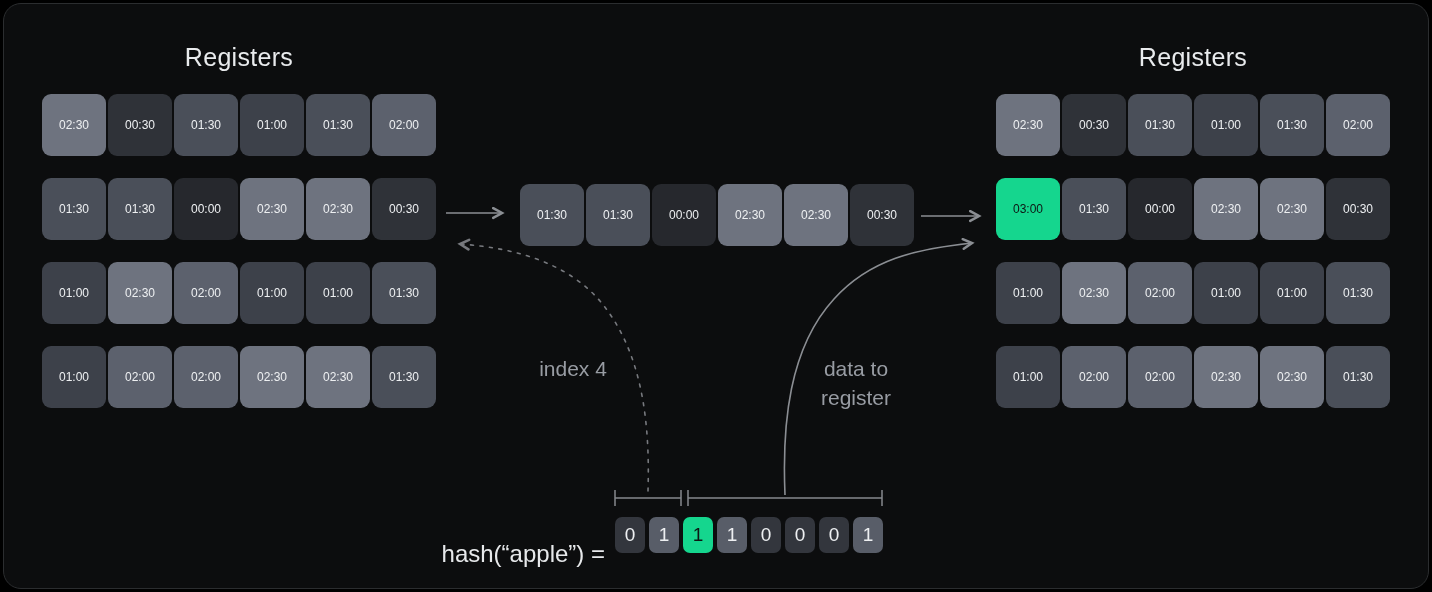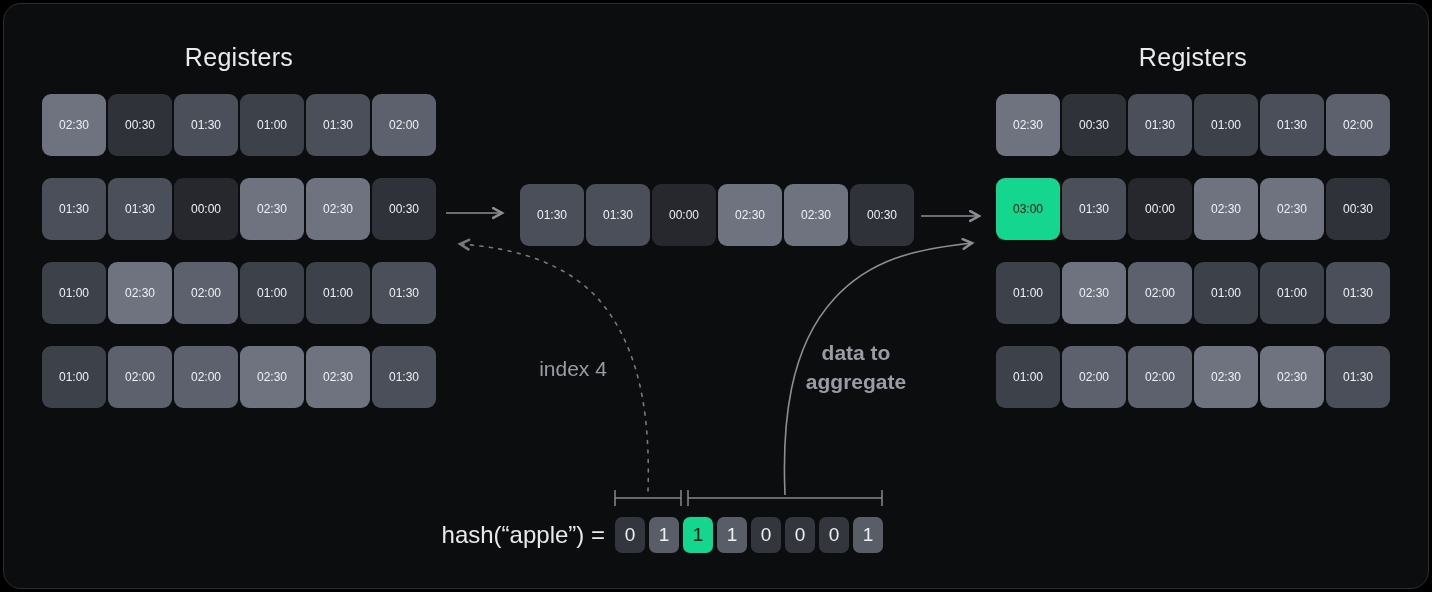--- a/index.html
+++ b/index.html
@@ -14,22 +14,22 @@
   .grid-left{left:42px;top:94px;}
   .grid-right{left:996px;top:94px;}
   .mid-row{position:absolute;left:520px;top:184px;display:flex;gap:2px;}
   .mid-row .cell{width:64px;height:62px;}
   .cell{display:flex;align-items:center;justify-content:center;
         border-radius:9px;font-size:12px;color:var(--cell-text);}
   .cell-accent{color:var(--accent-text) !important;}
   .anno{position:absolute;width:180px;text-align:center;font-size:21px;
         line-height:29px;color:var(--label);}
   .anno-register{left:483px;top:354px;}
-  .anno-aggregate{left:766px;top:338px;font-weight:bold;}
-  .hash-label{position:absolute;left:395px;top:517px;width:210px;height:36px;
+  .anno-aggregate{left:766px;top:354px;}
+  .hash-label{position:absolute;left:395px;top:536px;width:210px;height:36px;
               line-height:36px;text-align:right;font-size:24px;color:var(--hash-text);}
   .bits{position:absolute;left:615px;top:517px;display:flex;gap:4px;}
   .bit{width:30px;height:36px;border-radius:7px;display:flex;align-items:center;
        justify-content:center;font-size:19px;color:var(--cell-text);}
   .bit-accent{color:var(--accent-text) !important;}
   svg.overlay{position:absolute;left:0;top:0;pointer-events:none;}
   .st-arrow{stroke:var(--arrow);stroke-width:1.6;fill:none;}
   .st-dashed{stroke:var(--dashed);stroke-width:1.6;fill:none;
              stroke-dasharray:3 6.5;stroke-linecap:round;}
   .st-dashed-head{stroke:var(--dashed);stroke-width:1.6;fill:none;stroke-linecap:round;}
@@ -121,21 +121,21 @@
   <path class="st-arrow" d="M785 495 C782 424 789 348 834 299 C870 259 916 249 972 243" marker-end="url(#head)"></path>
   <path class="st-bracket" d="M615 490 L615 506 M615 498 L681 498 M681 490 L681 506"></path>
   <path class="st-bracket" d="M688 490 L688 506 M688 498 L882 498 M882 490 L882 506"></path>
 </svg>
 
 <div class="anno anno-register">
   <div>index 4</div>
 </div>
 <div class="anno anno-aggregate">
   <div>data to</div>
-  <div>aggregate</div>
+  <div>register</div>
 </div>
 
 <div class="hash-label">hash(“apple”) =</div>
 <div class="bits" id="bits">
     <div class="bit" style="background: rgb(51, 54, 61);">0</div>
     <div class="bit" style="background: rgb(88, 93, 104);">1</div>
     <div class="bit bit-accent" style="background: rgb(21, 214, 142);">1</div>
     <div class="bit" style="background: rgb(88, 93, 104);">1</div>
     <div class="bit" style="background: rgb(51, 54, 61);">0</div>
     <div class="bit" style="background: rgb(51, 54, 61);">0</div>

